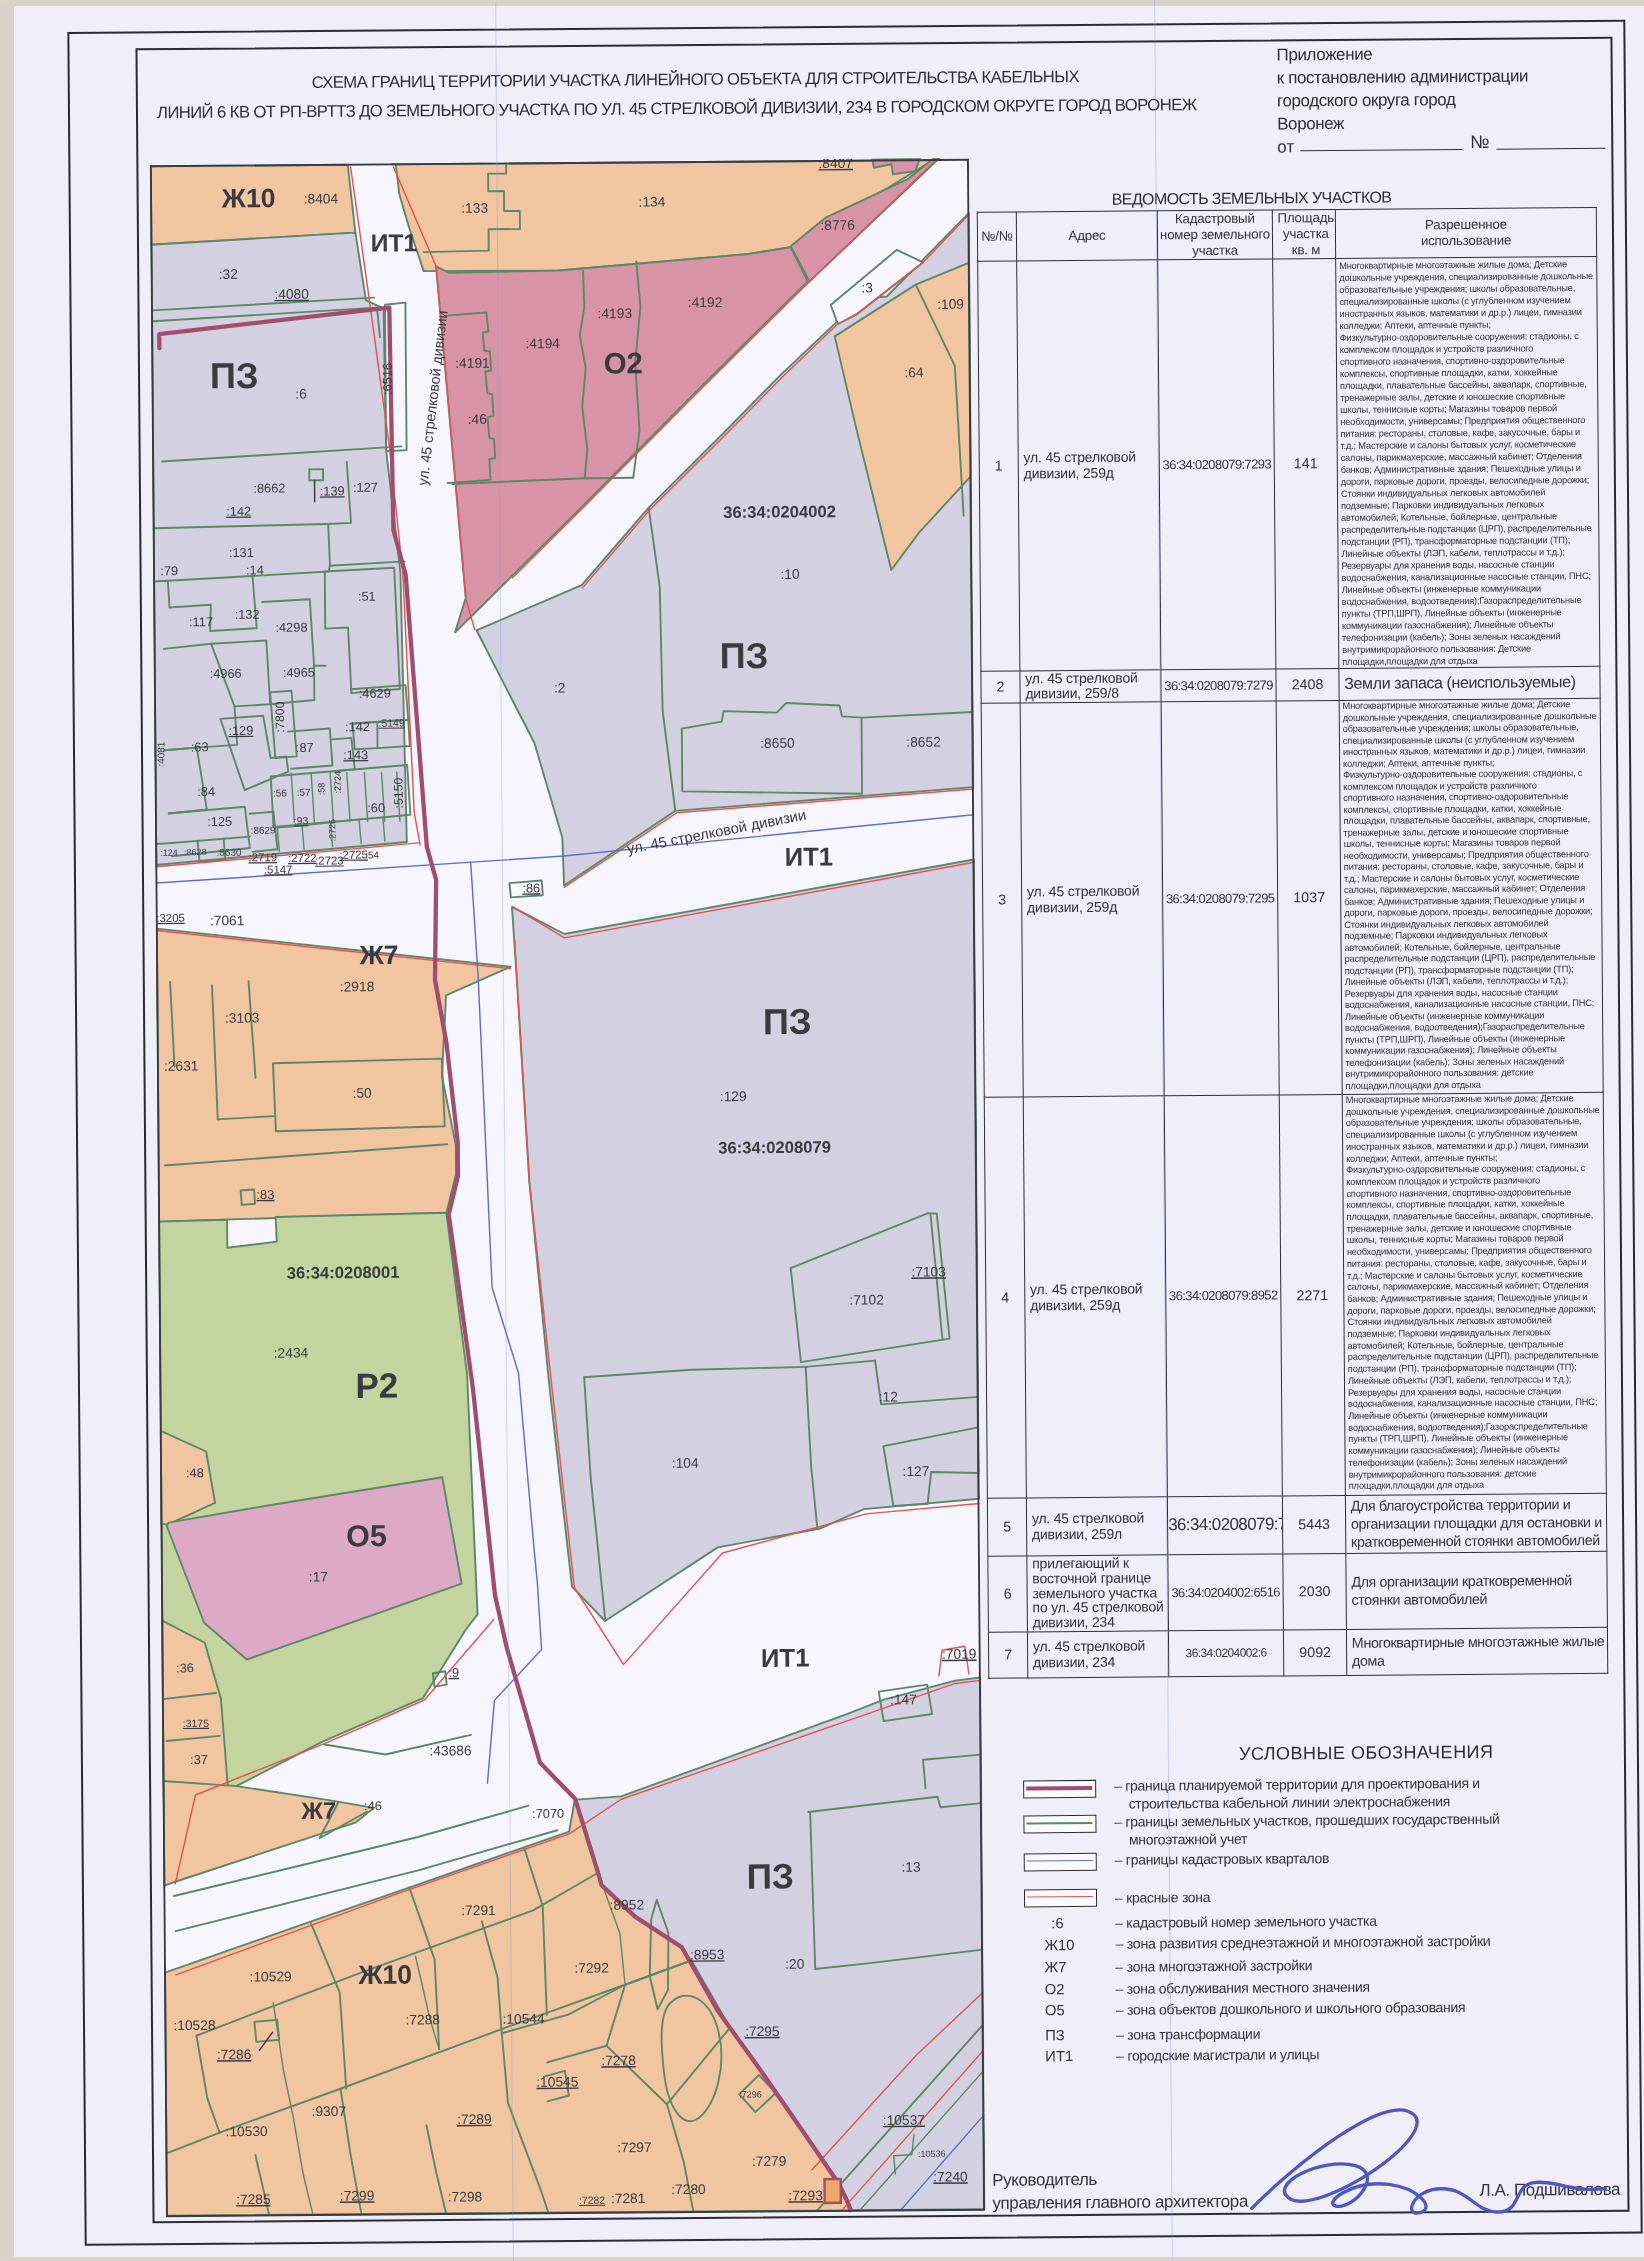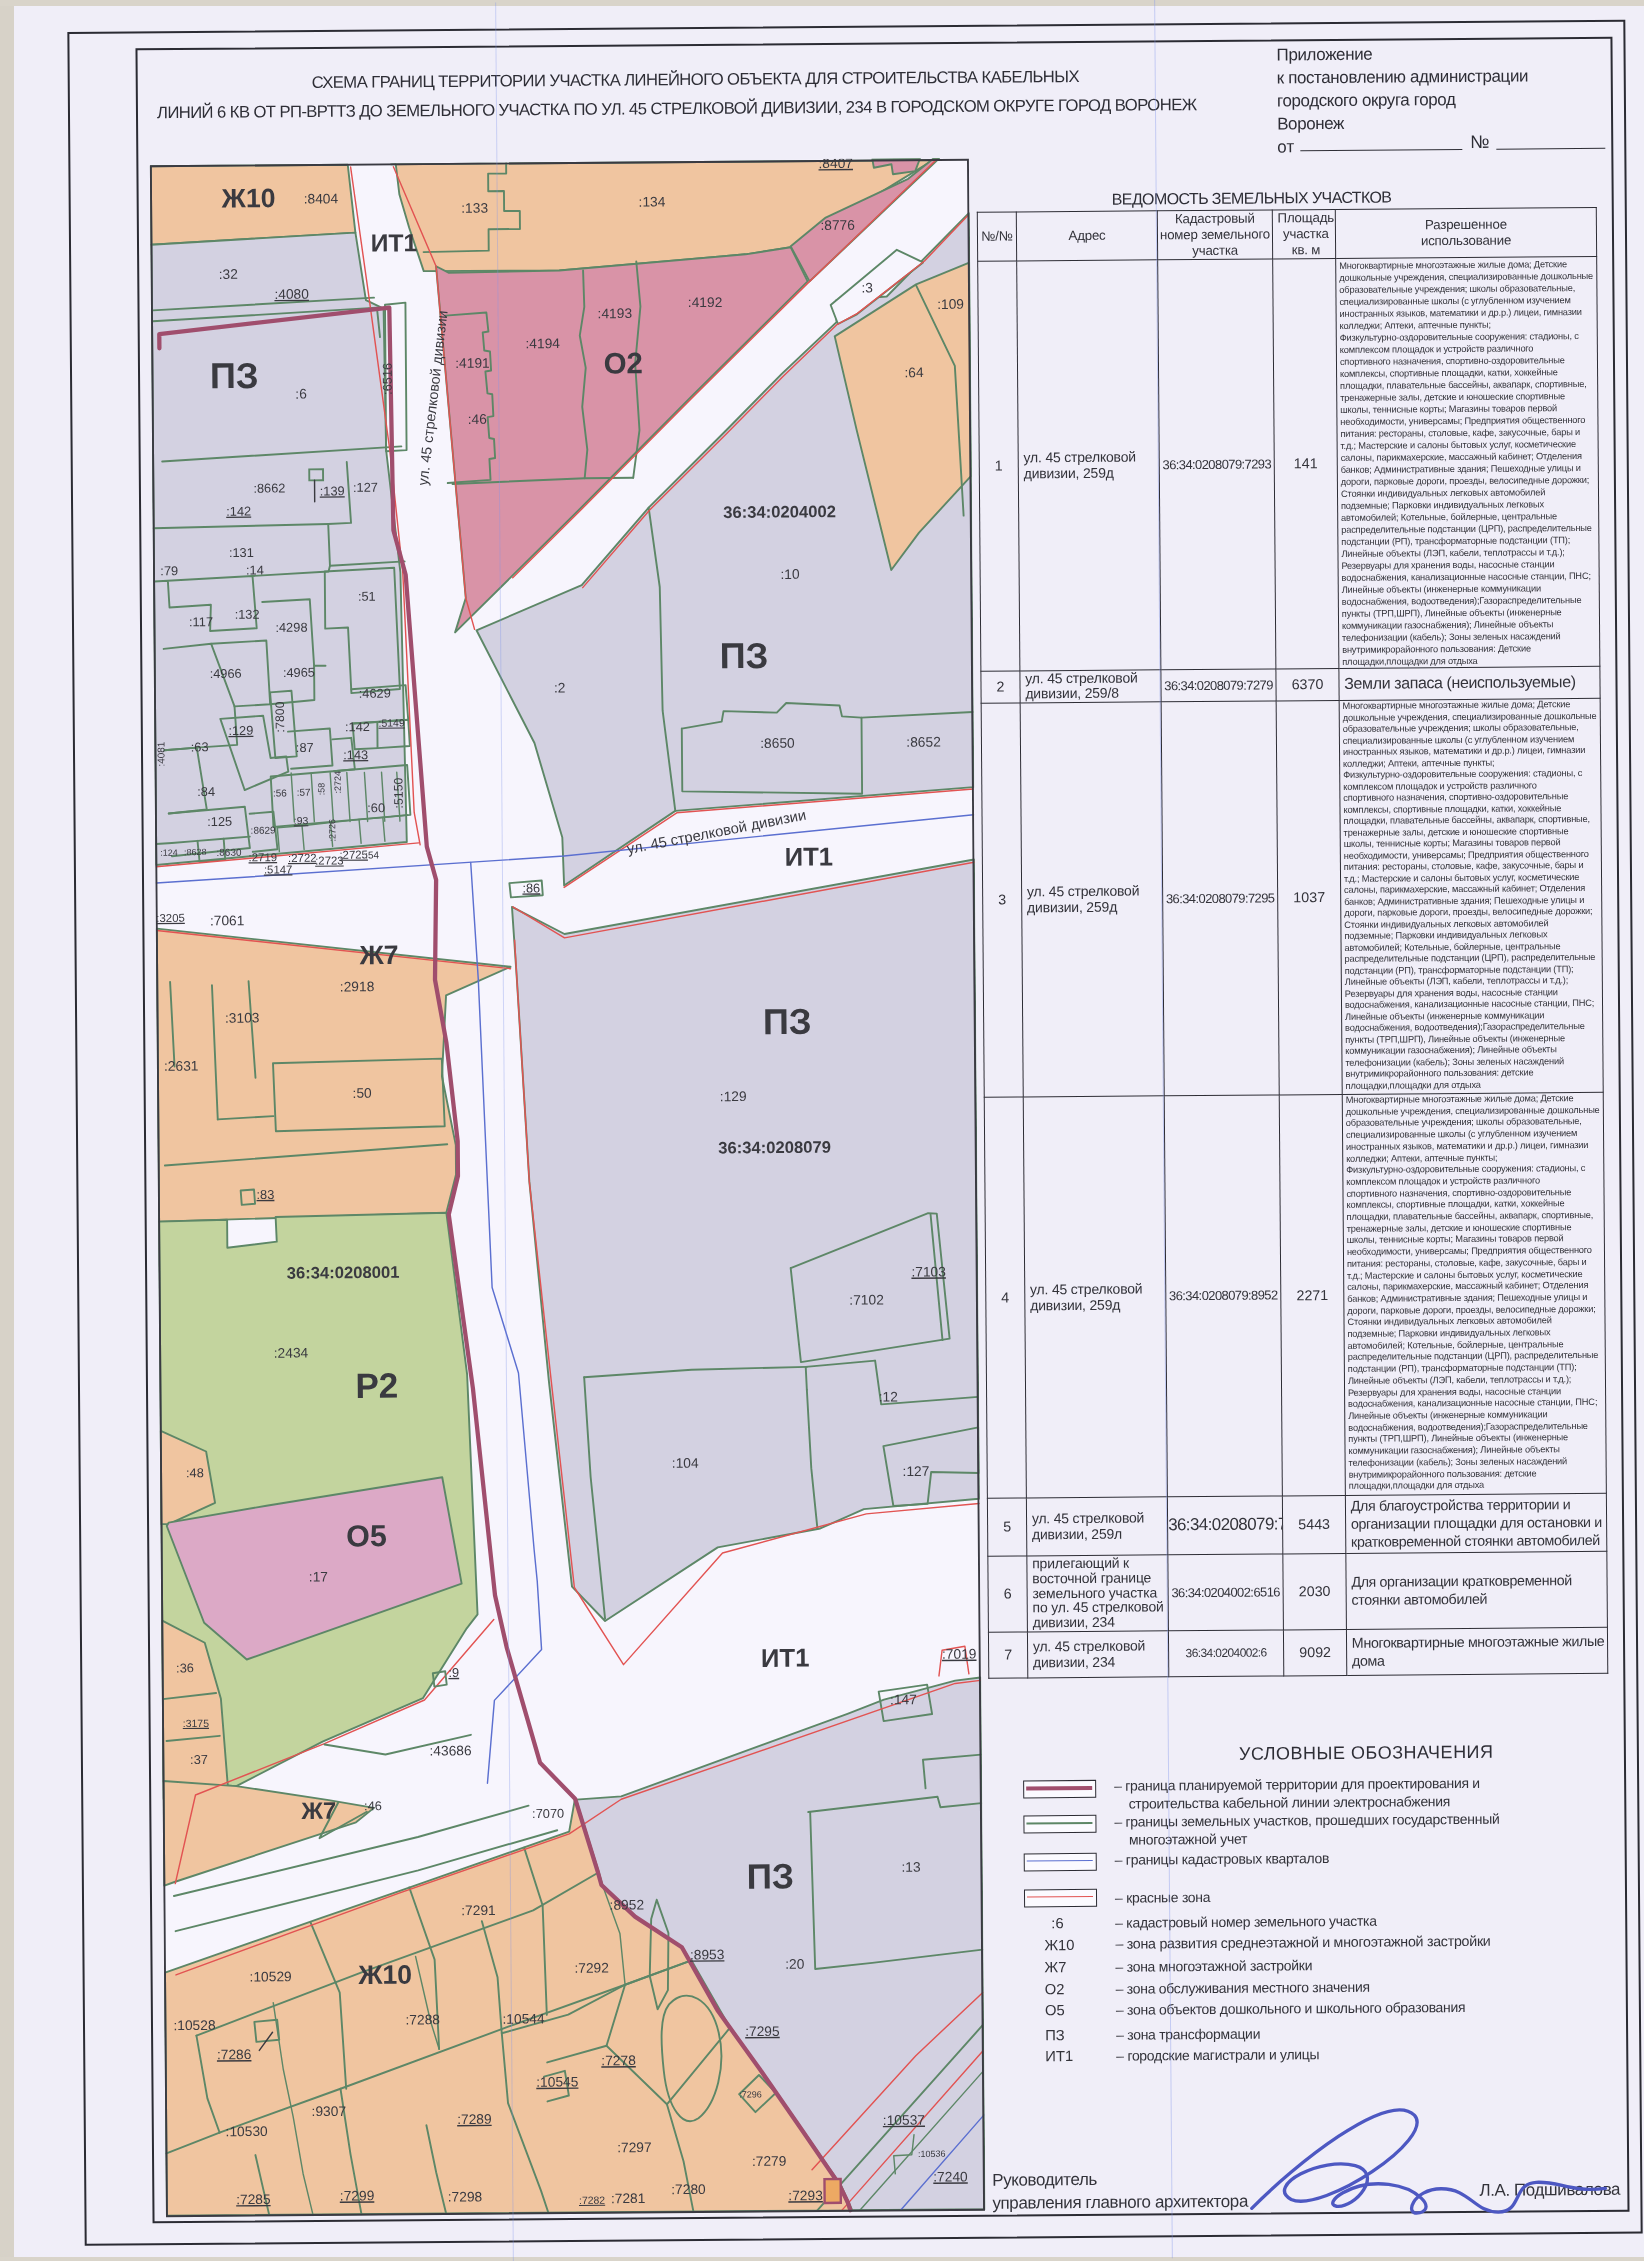--- a/index.html
+++ b/index.html
@@ -341,21 +341,21 @@
 <td class="num">1</td>
 <td class="adr">ул. 45 стрелковой<br>дивизии, 259д</td>
 <td class="num" style="font-size:13px;letter-spacing:-0.6px">36:34:0208079:7293</td>
 <td class="num">141</td>
 <td class="small">Многоквартирные многоэтажные жилые дома; Детские<br>дошкольные учреждения, специализированные дошкольные<br>образовательные учреждения; школы образовательные,<br>специализированные школы (с углубленном изучением<br>иностранных языков, математики и др.р.) лицеи, гимназии<br>колледжи; Аптеки, аптечные пункты;<br>Физкультурно-оздоровительные сооружения: стадионы, с<br>комплексом площадок и устройств различного<br>спортивного назначения, спортивно-оздоровительные<br>комплексы, спортивные площадки, катки, хоккейные<br>площадки, плавательные бассейны, аквапарк, спортивные,<br>тренажерные залы, детские и юношеские спортивные<br>школы, теннисные корты; Магазины товаров первой<br>необходимости, универсамы; Предприятия общественного<br>питания: рестораны, столовые, кафе, закусочные, бары и<br>т.д.; Мастерские и салоны бытовых услуг, косметические<br>салоны, парикмахерские, массажный кабинет; Отделения<br>банков; Административные здания; Пешеходные улицы и<br>дороги, парковые дороги, проезды, велосипедные дорожки;<br>Стоянки индивидуальных легковых автомобилей<br>подземные; Парковки индивидуальных легковых<br>автомобилей; Котельные, бойлерные, центральные<br>распределительные подстанции (ЦРП), распределительные<br>подстанции (РП), трансформаторные подстанции (ТП);<br>Линейные объекты (ЛЭП, кабели, теплотрассы и т.д.);<br>Резервуары для хранения воды, насосные станции<br>водоснабжения, канализационные насосные станции, ПНС;<br>Линейные объекты (инженерные коммуникации<br>водоснабжения, водоотведения);Газораспределительные<br>пункты (ТРП,ШРП), Линейные объекты (инженерные<br>коммуникации газоснабжения); Линейные объекты<br>телефонизации (кабель); Зоны зеленых насаждений<br>внутримикрорайонного пользования: Детские<br>площадки,площадки для отдыха</td>
 </tr>
 <tr style="height:32px">
 <td class="num">2</td>
 <td class="adr" style="line-height:14.8px">ул. 45 стрелковой<br>дивизии, 259/8</td>
 <td class="num" style="font-size:13px;letter-spacing:-0.6px">36:34:0208079:7279</td>
-<td class="num">6370</td>
+<td class="num">2408</td>
 <td class="big5" style="font-size:16px">Земли запаса (неиспользуемые)</td>
 </tr>
 <tr style="height:394px">
 <td class="num">3</td>
 <td class="adr">ул. 45 стрелковой<br>дивизии, 259д</td>
 <td class="num" style="font-size:13px;letter-spacing:-0.6px">36:34:0208079:7295</td>
 <td class="num">1037</td>
 <td class="small" style="line-height:11.5px">Многоквартирные многоэтажные жилые дома; Детские<br>дошкольные учреждения, специализированные дошкольные<br>образовательные учреждения; школы образовательные,<br>специализированные школы (с углубленном изучением<br>иностранных языков, математики и др.р.) лицеи, гимназии<br>колледжи; Аптеки, аптечные пункты;<br>Физкультурно-оздоровительные сооружения: стадионы, с<br>комплексом площадок и устройств различного<br>спортивного назначения, спортивно-оздоровительные<br>комплексы, спортивные площадки, катки, хоккейные<br>площадки, плавательные бассейны, аквапарк, спортивные,<br>тренажерные залы, детские и юношеские спортивные<br>школы, теннисные корты; Магазины товаров первой<br>необходимости, универсамы; Предприятия общественного<br>питания: рестораны, столовые, кафе, закусочные, бары и<br>т.д.; Мастерские и салоны бытовых услуг, косметические<br>салоны, парикмахерские, массажный кабинет; Отделения<br>банков; Административные здания; Пешеходные улицы и<br>дороги, парковые дороги, проезды, велосипедные дорожки;<br>Стоянки индивидуальных легковых автомобилей<br>подземные; Парковки индивидуальных легковых<br>автомобилей; Котельные, бойлерные, центральные<br>распределительные подстанции (ЦРП), распределительные<br>подстанции (РП), трансформаторные подстанции (ТП);<br>Линейные объекты (ЛЭП, кабели, теплотрассы и т.д.);<br>Резервуары для хранения воды, насосные станции<br>водоснабжения, канализационные насосные станции, ПНС;<br>Линейные объекты (инженерные коммуникации<br>водоснабжения, водоотведения);Газораспределительные<br>пункты (ТРП,ШРП), Линейные объекты (инженерные<br>коммуникации газоснабжения); Линейные объекты<br>телефонизации (кабель); Зоны зеленых насаждений<br>внутримикрорайонного пользования: детские<br>площадки,площадки для отдыха</td>
 </tr>
 <tr style="height:401px">

